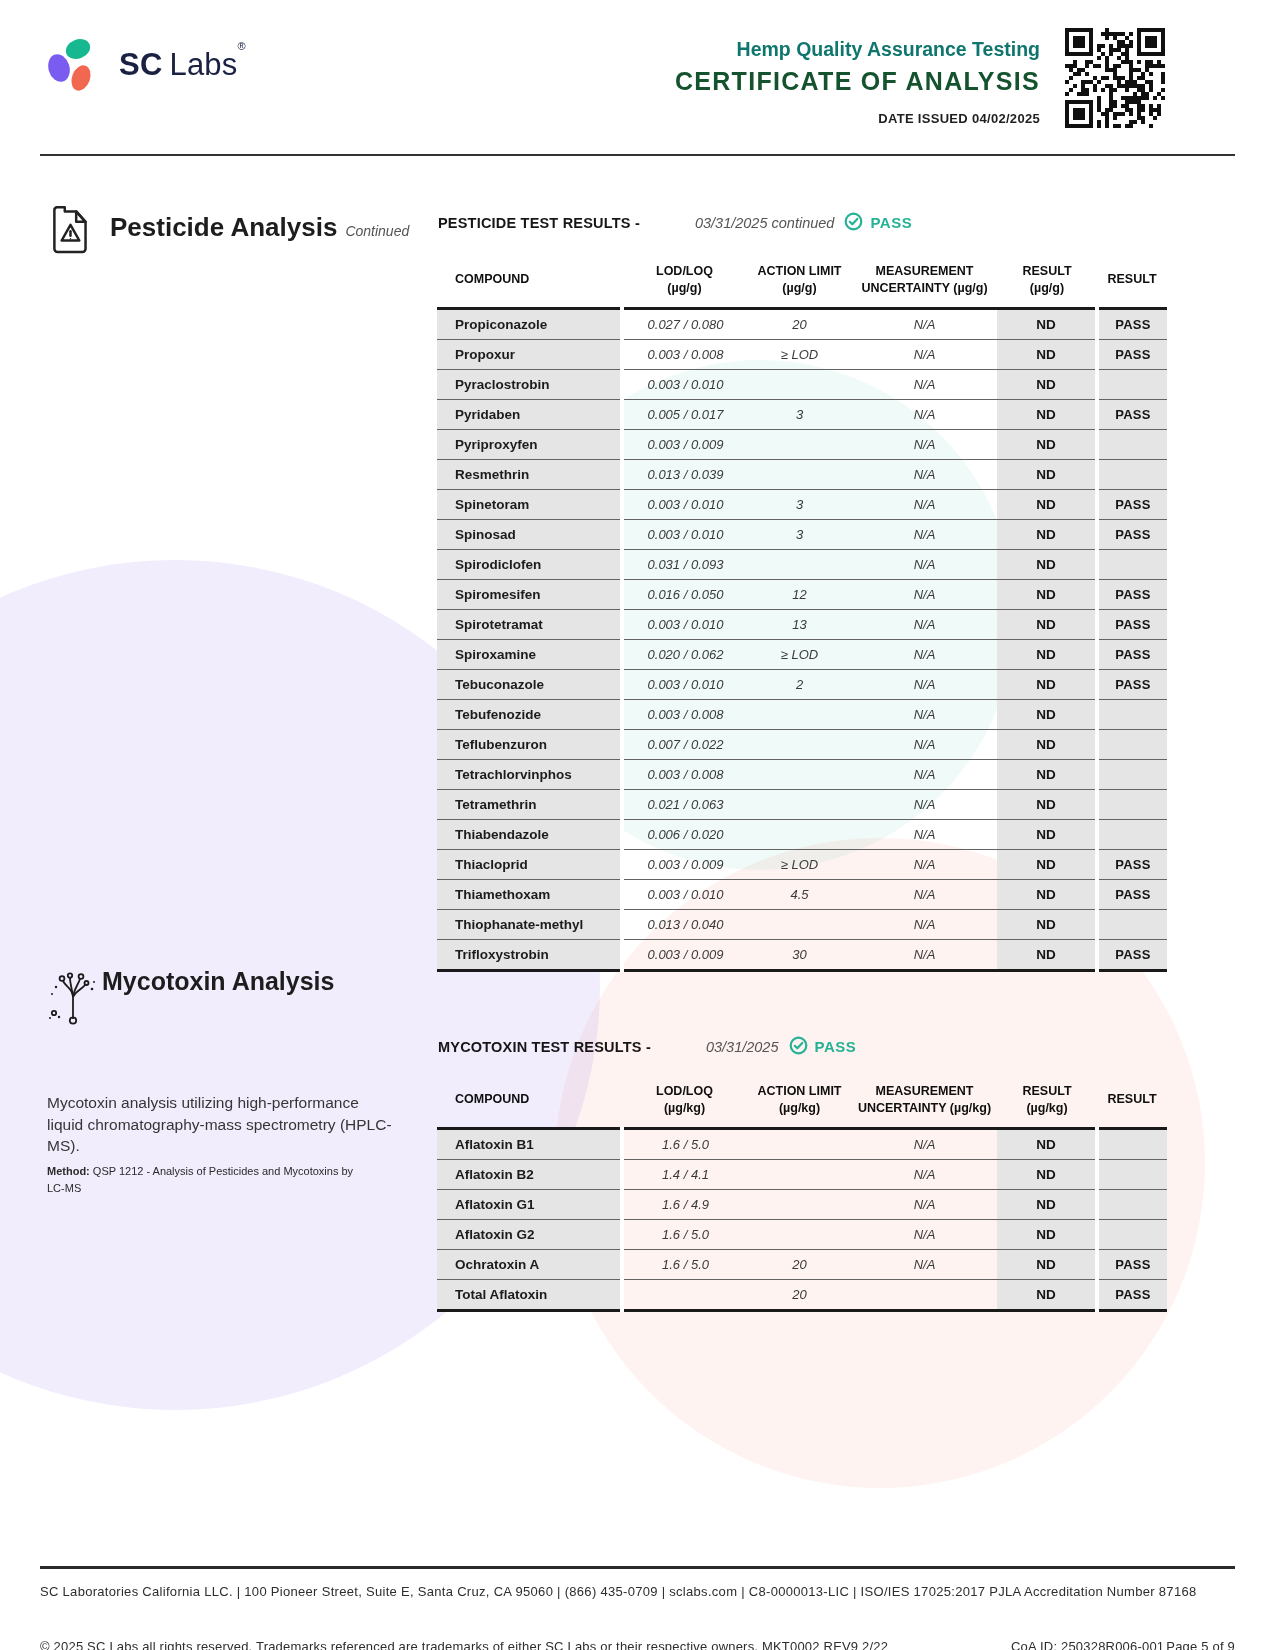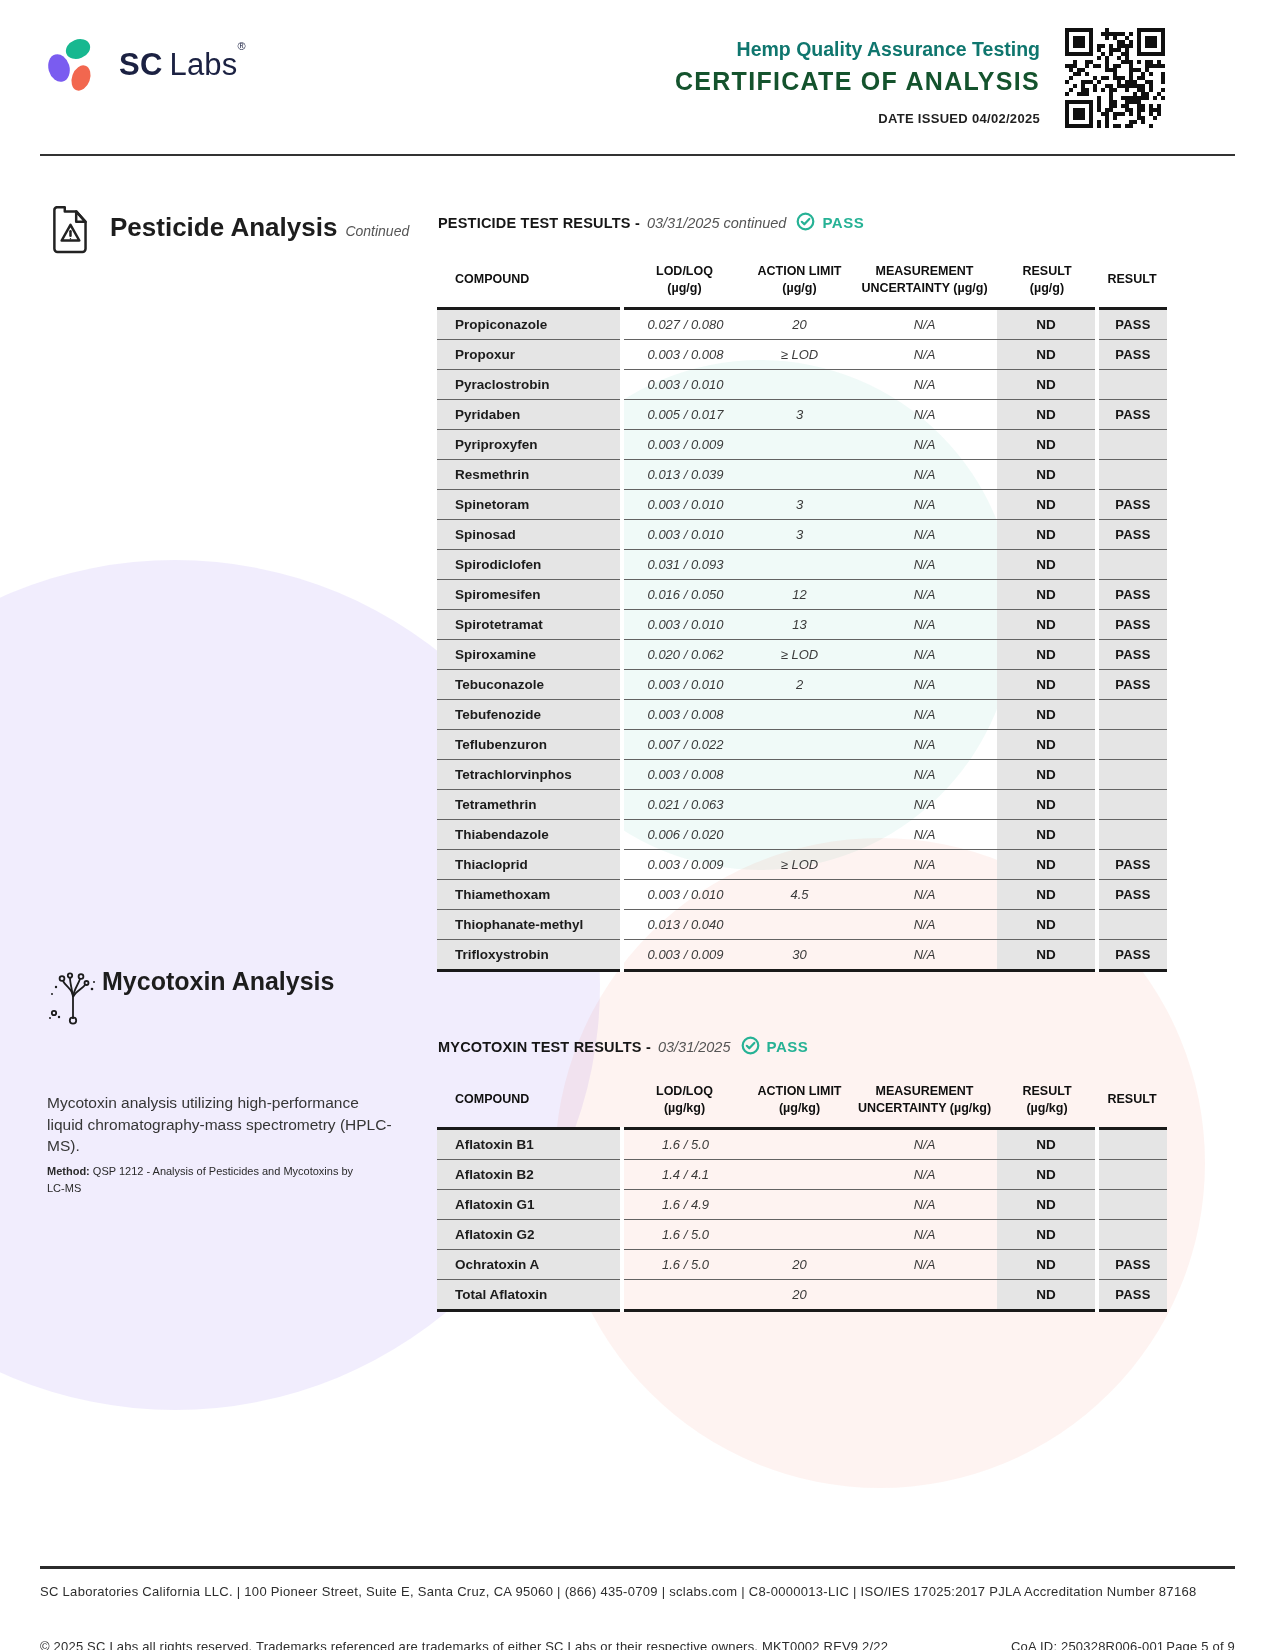--- a/index.html
+++ b/index.html
@@ -31,21 +31,21 @@
   .myco-head .sec-title{font-size:25px;}
   .myco-desc{position:absolute;left:47px;top:1092px;width:348px;font-size:15.5px;line-height:1.4;color:#363636;}
   .myco-method{position:absolute;left:47px;top:1163px;width:320px;font-size:11px;line-height:1.5;color:#2a2a2a;}
   .myco-method b{font-weight:700;}
 
   
   .tbl-title{position:absolute;left:438px;display:flex;align-items:flex-end;gap:7px;font-size:14.5px;white-space:nowrap;}
   .pest-title{top:212px;}
   .myco-title{top:1036px;}
   .tt-label{font-weight:700;color:#161616;letter-spacing:.2px;}
-  .tt-date{font-style:italic;color:#555;}
+  .tt-date{font-style:italic;color:#555;margin-left:48px;}
   .tt-pass{font-weight:700;color:#26b295;font-size:15px;letter-spacing:.5px;}
   .tt-check{display:flex;align-items:center;margin-left:3px;}
 
   
   .results{position:absolute;left:437px;width:730px;border-collapse:collapse;table-layout:fixed;}
   .pest-table{top:252px;}
   .myco-table{top:1072px;}
   .results th{height:55px;vertical-align:middle;text-align:center;font-size:12.5px;font-weight:700;
               color:#0f0f0f;border-bottom:3px solid #1a1a1a;padding:0 2px;line-height:1.3;}
   .results th.th-compound{text-align:left;padding-left:18px;}

